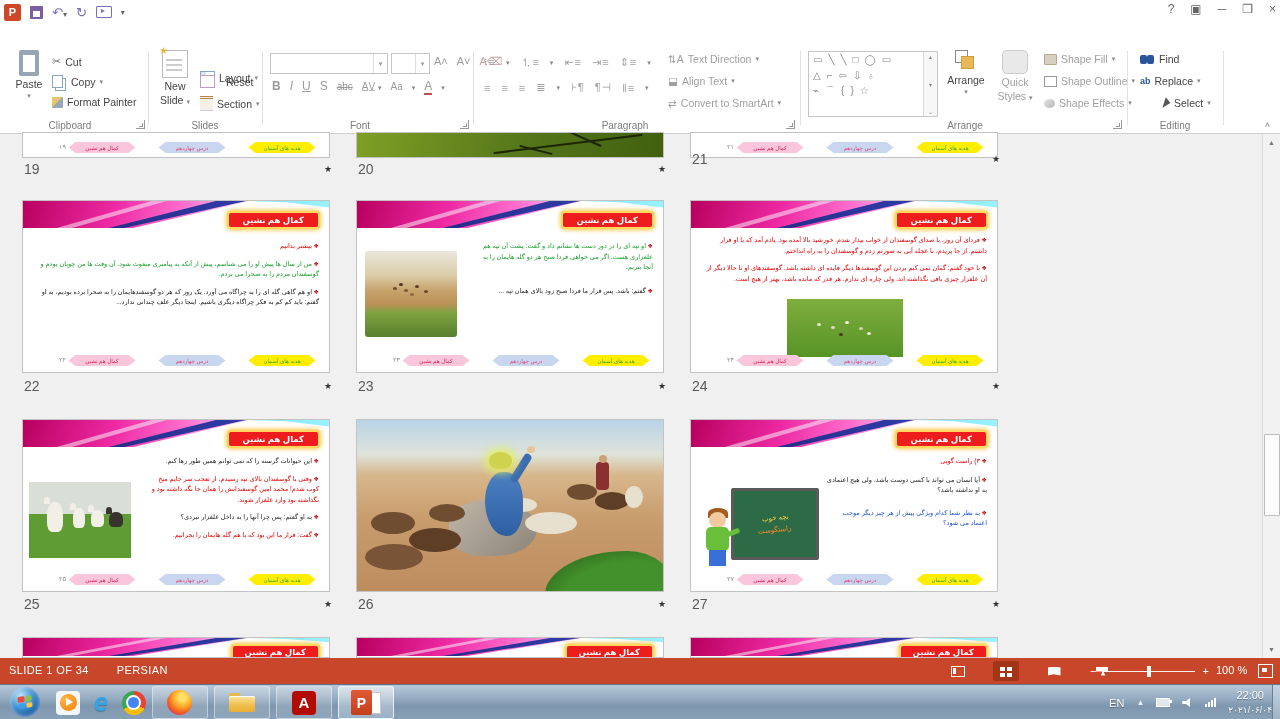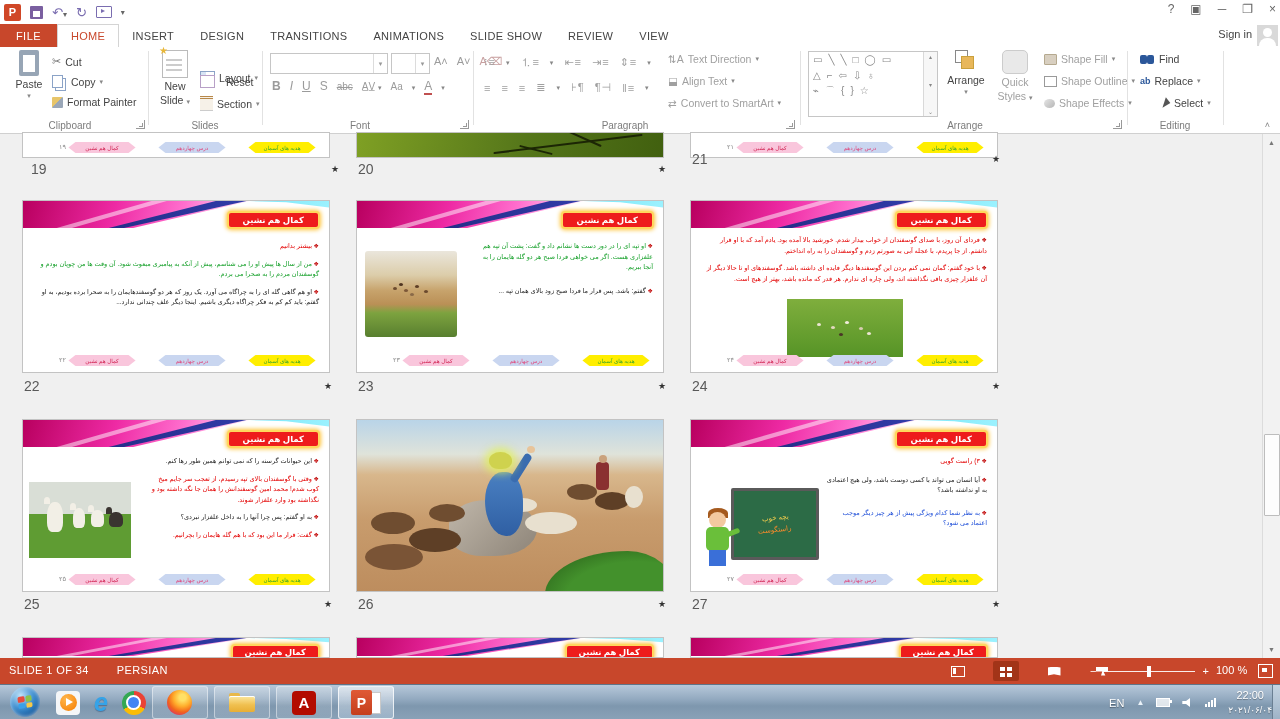--- a/index.html
+++ b/index.html
@@ -223,35 +223,20 @@
     </div>
     <div class="winbtns">
       <span>?</span>
       <span>▣</span>
       <span>─</span>
       <span>❐</span>
       <span>×</span>
     </div>
   </div>
 
-  <div id="tabrow">
-    <div class="file-tab">FILE</div>
-    <div class="tabs">
-      <span class="tab active">HOME</span>
-      <span class="tab">INSERT</span>
-      <span class="tab">DESIGN</span>
-      <span class="tab">TRANSITIONS</span>
-      <span class="tab">ANIMATIONS</span>
-      <span class="tab">SLIDE SHOW</span>
-      <span class="tab">REVIEW</span>
-      <span class="tab">VIEW</span>
-    </div>
-    <span class="signin">Sign in</span>
-    <span class="avatar"></span>
-  </div>
 
   <div id="ribbon">
 
     <div class="bigbtn" style="left:6px;">
       <span class="mi-clipboard"></span>
       <span>Paste</span>
         <span class="caret">▾</span>
     </div>
     <div class="smallrow" style="left:52px;top:8px;">
       <span class="mi-scissors">✂</span>
@@ -454,21 +439,21 @@
       </div>
     </div>
     <div class="thumb" style="left:690px;top:-2px;height:26px;">
       <div class="fa-num" style="bottom:6px;">۲۱</div>
       <div class="badges" style="bottom:4px;">
         <div class="badge bg-pink" dir="rtl">کمال هم نشین</div>
         <div class="badge bg-blue" dir="rtl">درس چهاردهم</div>
         <div class="badge bg-yellow" dir="rtl">هدیه های آسمان</div>
       </div>
     </div>
-    <div class="numrow" style="left:31px;top:26px;align-items:center;">
+    <div class="numrow" style="left:24px;top:26px;align-items:center;">
       <span>19</span>
         <span class="star">★</span>
     </div>
     <div class="numrow" style="left:358px;top:26px;">
       <span>20</span>
         <span class="star">★</span>
     </div>
     <div class="numrow" style="left:692px;top:16px;">
       <span>21</span>
         <span class="star">★</span>

